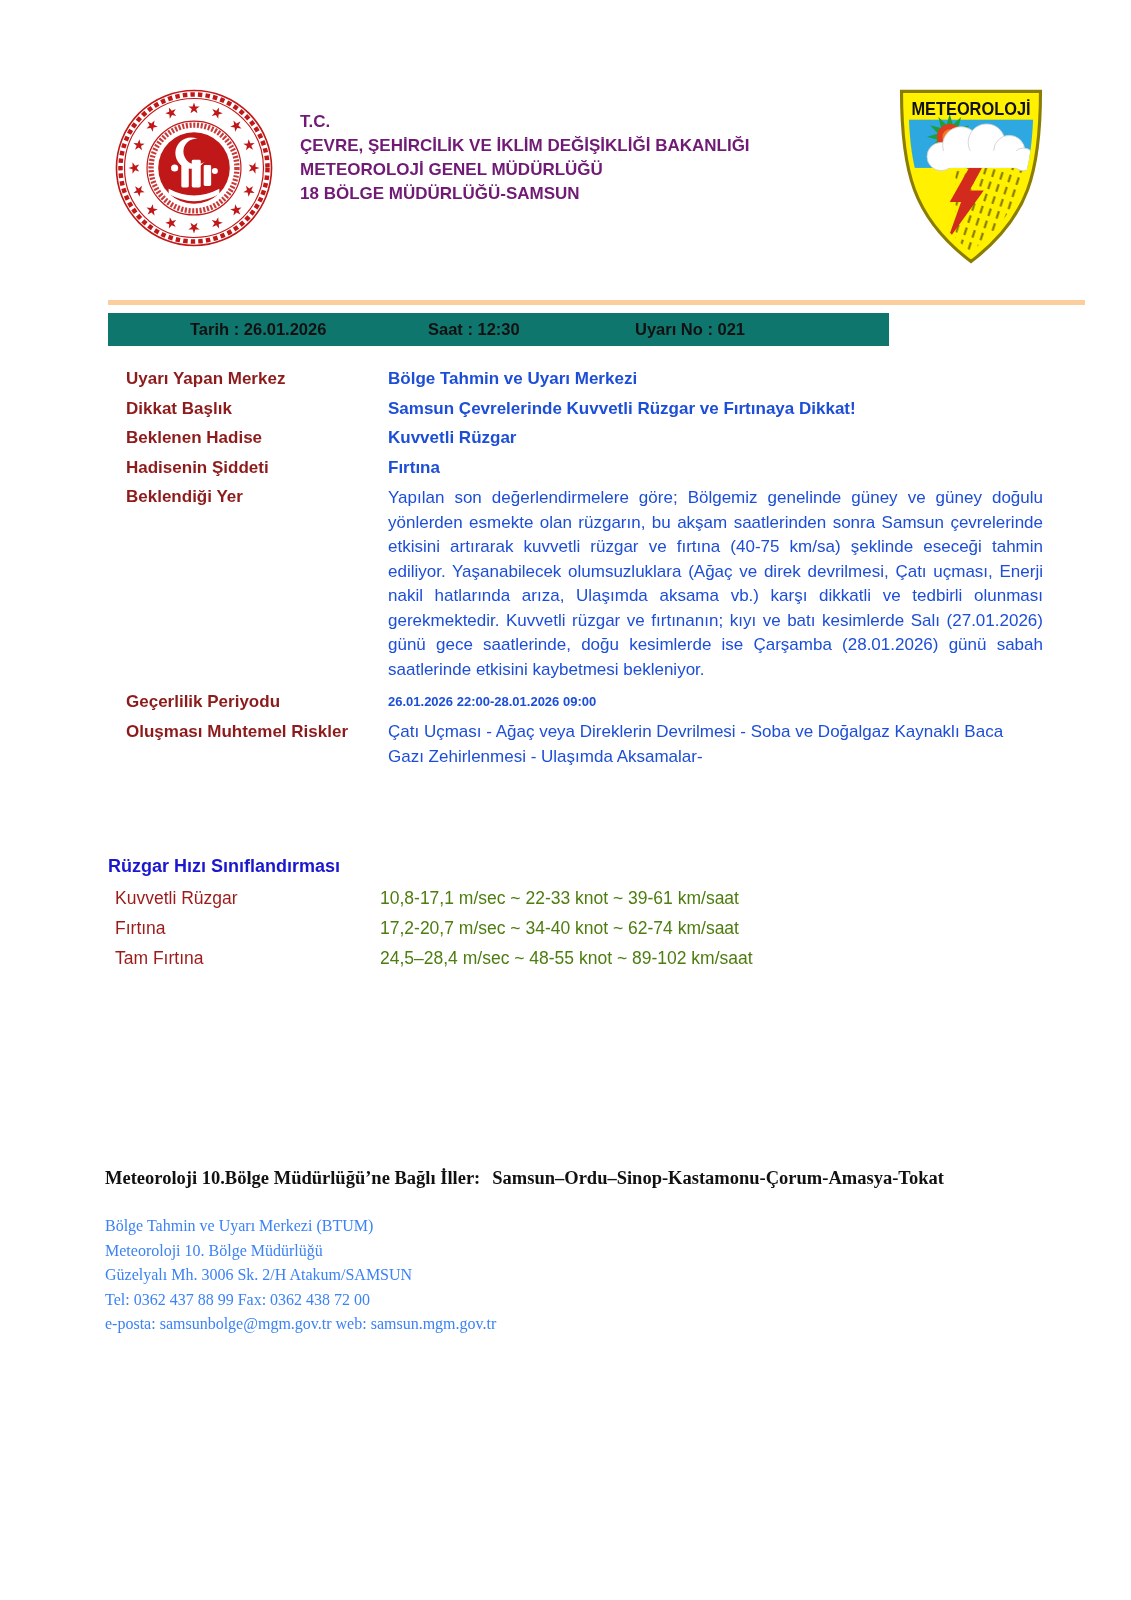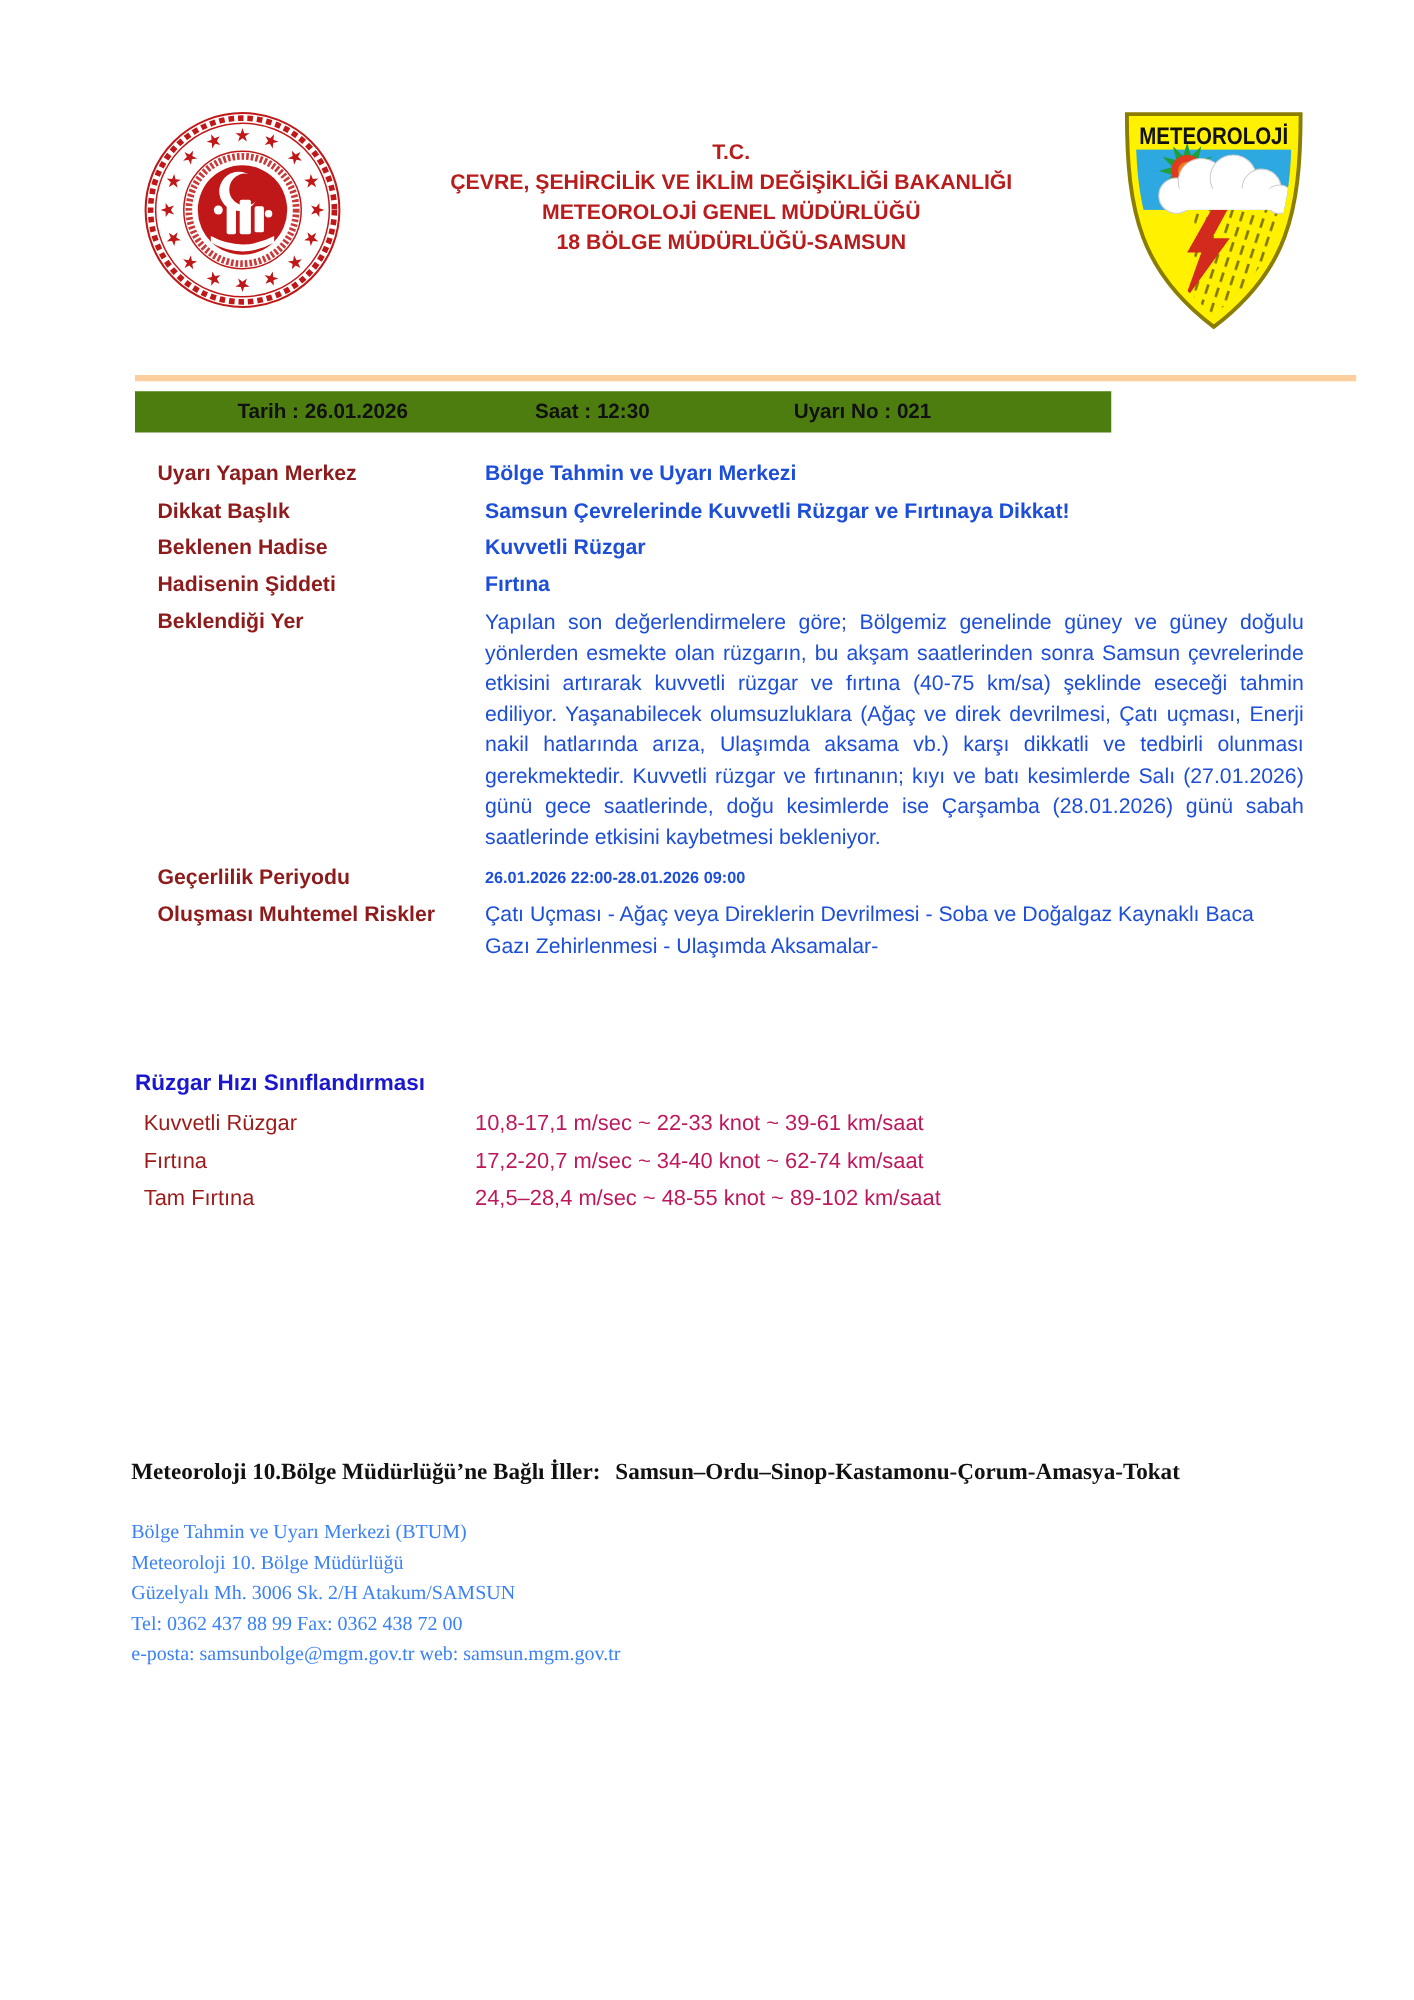--- a/index.html
+++ b/index.html
@@ -8,29 +8,29 @@
     width:1131px;height:1600px;
     background:#ffffff;
     font-family:"Liberation Sans","DejaVu Sans",sans-serif;
     color:#1a1a1a;
     overflow:hidden;
   }
   
   .emblem{position:absolute;left:112px;top:85px;width:164px;height:166px;}
   .header-text{
     position:absolute;left:300px;top:110px;width:570px;
-    text-align:center;font-weight:bold;font-size:17px;line-height:24px;
-    color:#b91c1c;
+    text-align:left;font-weight:bold;font-size:17px;line-height:24px;
+    color:#701a75;
   }
   .shield{position:absolute;left:893px;top:78px;width:156px;height:194px;}
   
   .bar-strip{position:absolute;left:108px;top:300px;width:977px;height:5px;background:rgba(251,190,126,0.75);}
   .info-bar{
     position:absolute;left:108px;top:313px;width:781px;height:33px;
-    background:#4d7c0f;
+    background:#0f766e;
   }
   .info-bar span{
     position:absolute;top:0;line-height:33px;font-weight:bold;font-size:16.5px;color:#111;
   }
   .info-date{left:82px;}
   .info-time{left:320px;}
   .info-no{left:527px;}
   
   .fields{position:absolute;left:126px;top:368px;width:917px;}
   .field-row{display:grid;grid-template-columns:262px 1fr;margin-bottom:8.5px;}
@@ -41,21 +41,21 @@
   .field-value{font-size:17px;line-height:21px;color:#1d4ed8;}
   .field-value.bold{font-weight:bold;}
   .field-value.para{line-height:24.5px;text-align:justify;}
   .field-value.period{font-size:13px;font-weight:bold;}
   .field-value.risks{line-height:24.5px;}
   
   .wind{position:absolute;left:108px;top:846px;width:935px;}
   .wind-title{color:#1A17CE;font-weight:bold;font-size:18px;margin:10px 0 11px 0;}
   .wind-row{display:grid;grid-template-columns:272px 1fr;margin-bottom:9px;}
   .wind-label{color:#9C1A1A;font-size:17.5px;line-height:21px;padding-left:7px;}
-  .wind-value{font-size:17.5px;line-height:21px;color:#be185d;white-space:pre-wrap;}
+  .wind-value{font-size:17.5px;line-height:21px;color:#4d7c0f;white-space:pre-wrap;}
   
   .region-line{
     position:absolute;left:105px;top:1168px;width:960px;
     font-family:"Liberation Serif","DejaVu Serif",serif;
     font-weight:bold;font-size:18.5px;color:#111;
   }
   .region-line .provinces{margin-left:12px;}
   .contact{
     position:absolute;left:105px;top:1214px;width:700px;
     font-family:"Liberation Serif","DejaVu Serif",serif;

